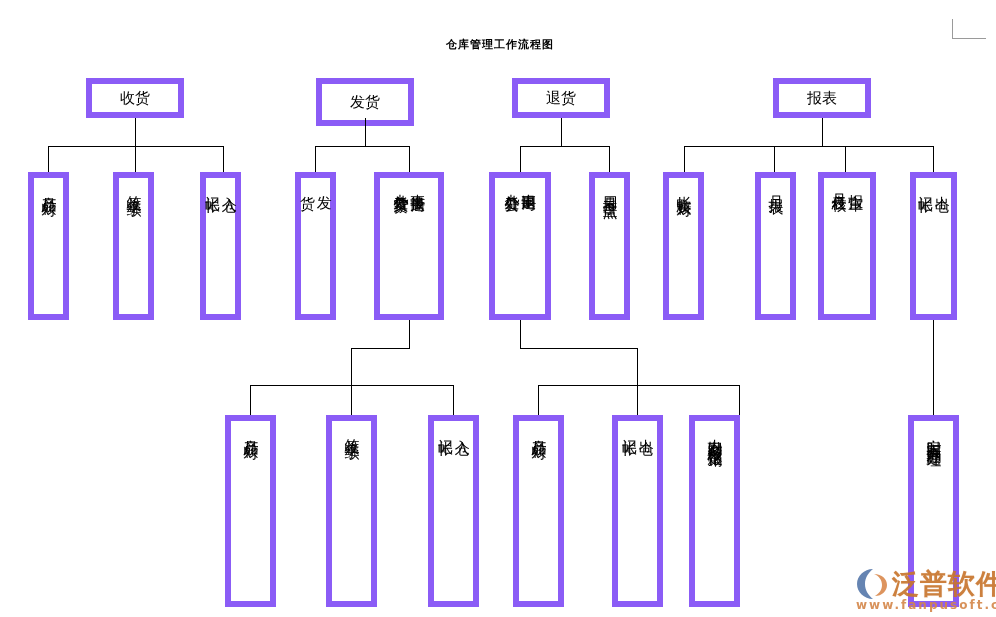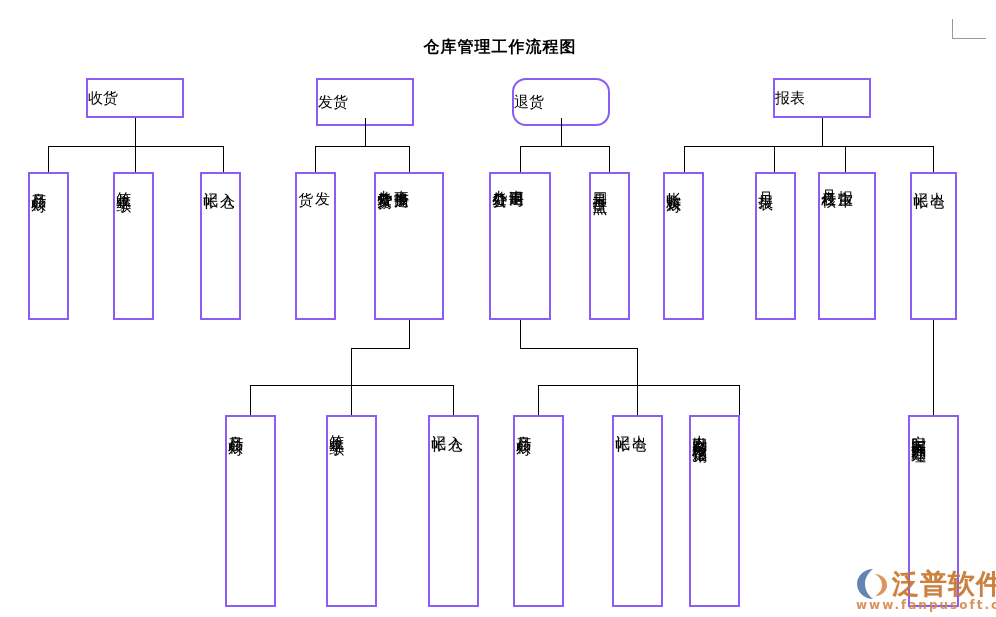--- a/index.html
+++ b/index.html
@@ -10,31 +10,32 @@
     position:relative;overflow:hidden;
   }
   #stage{position:absolute;left:0;top:0;width:996px;height:617px;}
 
   
   .crop-mark{position:absolute;border-left:1px solid #9a9a9a;border-bottom:1px solid #9a9a9a;}
 
   
   .title{
     position:absolute;text-align:center;
-    font-size:16px;font-weight:bold;color:#000;
+    font-size:11px;font-weight:bold;color:#000;
     letter-spacing:1px;white-space:nowrap;
   }
 
   
   .node{
     position:absolute;
-    border:2px solid #8b5cf6;
+    border:6px solid #8b5cf6;
     background:#fff;
     box-sizing:border-box;
     display:flex;
+    justify-content:center;
     align-items:center;
     color:#000;
   }
   
   .node.h{font-size:15px;}
   .node.h .txt{white-space:nowrap;}
 
   
   .node.v{align-items:flex-start;padding-top:6px;}
   .node.v .txt{
@@ -141,21 +142,21 @@
     <span class="txt">产品核对</span>
   </div>
   <div class="node v" style="left:326px;top:415px;width:51px;height:192px;">
     <span class="txt">签收手续</span>
   </div>
   <div class="node v" style="left:428px;top:415px;width:51px;height:192px;">
     <span class="txt">入仓
 记帐</span>
   </div>
 
-  <div class="node h" style="left:512px;top:78px;width:98px;height:48px;border-radius:14px;">
+  <div class="node h" style="left:512px;top:78px;width:98px;height:40px;">
     <span class="txt">退货</span>
   </div>
   <div class="ln vt" style="left:561px;top:118px;height:28px;"></div>
   <div class="ln hz" style="left:520px;top:146px;width:89px;"></div>
   <div class="ln vt" style="left:520px;top:146px;height:26px;"></div>
   <div class="ln vt" style="left:609px;top:146px;height:26px;"></div>
 
   <div class="node v2" style="left:489px;top:172px;width:62px;height:148px;">
     <span class="cols">
       <span class="col">事退回司</span>

